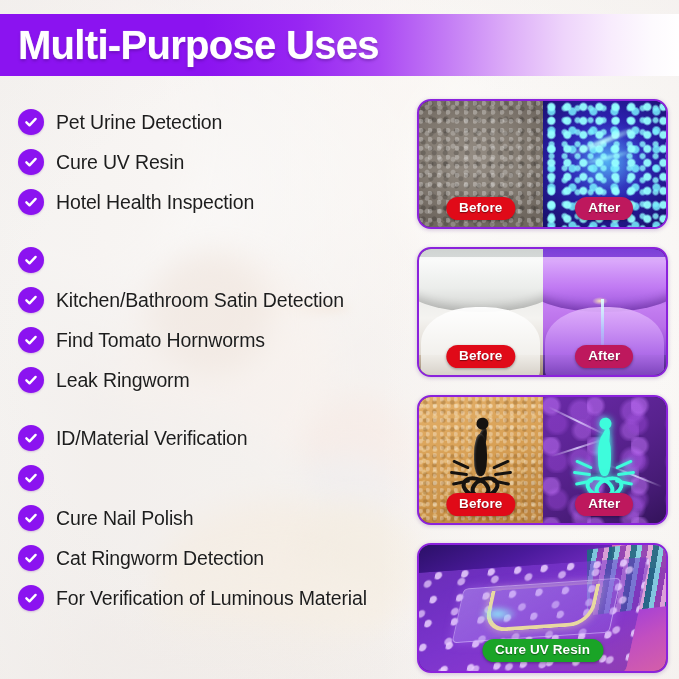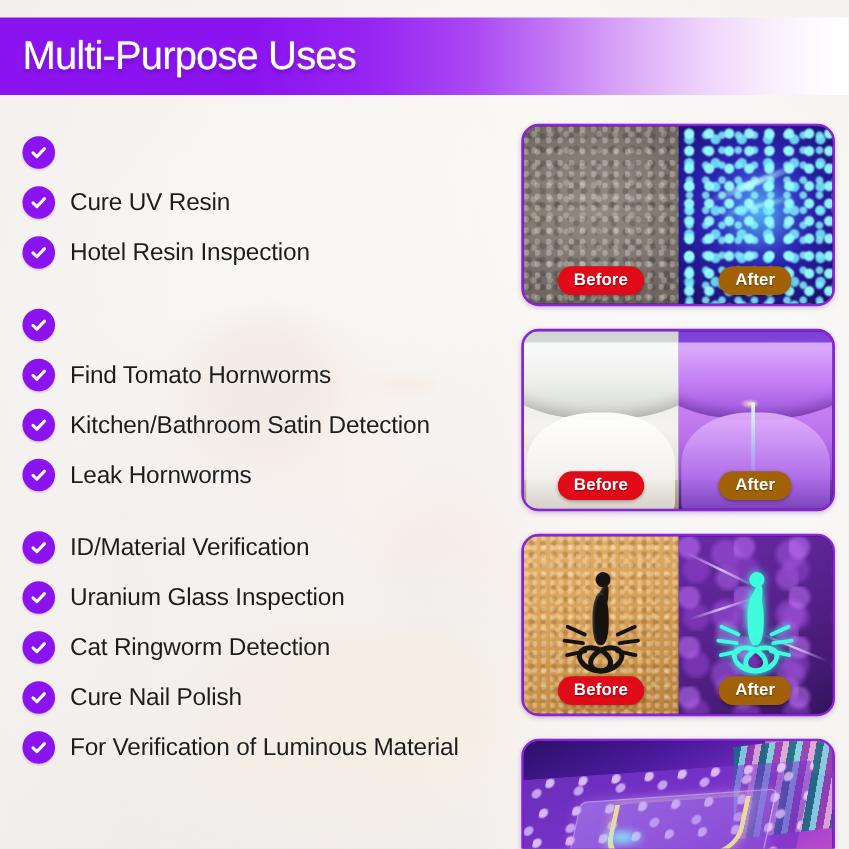--- a/index.html
+++ b/index.html
@@ -89,22 +89,22 @@
         #eed4fb 83%,
         #f8ecfd 90%,
         #fdfafe 96%,
         #ffffff 100%);
   }
   .header-title {
     position: absolute;
     left: 18px;
     top: 50%;
     transform: translateY(-50%);
-    font-size: 32px;
-    font-weight: normal;
+    font-size: 40px;
+    font-weight: bold;
     color: #ffffff;
     letter-spacing: -0.7px;
     white-space: nowrap;
     text-shadow: 0 2px 3px rgba(60,0,110,.35), 0 0 1px rgba(255,255,255,.7);
   }
 
   
   .feature-list {
     position: absolute;
     left: 0;
@@ -146,21 +146,21 @@
   .cards {
     position: absolute;
     left: 417px;
     top: 99px;
     width: 251px;
     z-index: 7;
   }
   .photo-card {
     position: relative;
     width: 251px;
-    height: 146px;
+    height: 130px;
     margin-bottom: 18px;
     border: 2px solid #8b22dc;
     border-radius: 14px;
     overflow: hidden;
     box-sizing: border-box;
     background: #2a0b50;
     box-shadow: 0 1px 4px rgba(80,20,130,.25);
   }
   .photo-card:last-child { margin-bottom: 0; }
   .card-halves { position: absolute; inset: 0; display: flex; }
@@ -370,21 +370,21 @@
     font-size: 13.5px;
     font-weight: bold;
     color: #ffffff;
     letter-spacing: .1px;
     line-height: 1.18;
     white-space: nowrap;
     text-shadow: 0 1px 1px rgba(0,0,0,.45);
     box-shadow: 0 1px 3px rgba(0,0,0,.35);
   }
   .badge-before { left: 50%; transform: translateX(-50%); background: #e00a18; }
-  .badge-after  { left: 50%; transform: translateX(-50%); background: #a16207; margin-top: 16px; }
+  .badge-after  { left: 50%; transform: translateX(-50%); background: #be185d; margin-top: 16px; }
   .badge-wrap-left  { position: absolute; left: 0;   bottom: 0; width: 50%; height: 100%; pointer-events: none; }
   .badge-wrap-right { position: absolute; right: 0;  bottom: 0; width: 50%; height: 100%; pointer-events: none; }
   .badge-center {
     left: 50%;
     transform: translateX(-50%);
     background: #1aa427;
     bottom: 9px;
   }
 </style>
 </head>
@@ -417,105 +417,105 @@
 
   <div class="feature-list">
 
     <div class="list-group">
       <div class="list-item">
         <span class="check-icon">
           <svg width="16" height="16" viewBox="0 0 16 16">
               <path d="M3.4 8.3 L6.5 11.3 L12.6 4.9" fill="none" stroke="#ffffff" stroke-width="2.4" stroke-linecap="round" stroke-linejoin="round"></path>
             </svg>
         </span>
+        <span class="item-label">Pet Urine Detection</span>
       </div>
       <div class="list-item">
         <span class="check-icon">
           <svg width="16" height="16" viewBox="0 0 16 16">
               <path d="M3.4 8.3 L6.5 11.3 L12.6 4.9" fill="none" stroke="#ffffff" stroke-width="2.4" stroke-linecap="round" stroke-linejoin="round"></path>
             </svg>
         </span>
         <span class="item-label">Cure UV Resin</span>
       </div>
       <div class="list-item">
         <span class="check-icon">
           <svg width="16" height="16" viewBox="0 0 16 16">
               <path d="M3.4 8.3 L6.5 11.3 L12.6 4.9" fill="none" stroke="#ffffff" stroke-width="2.4" stroke-linecap="round" stroke-linejoin="round"></path>
             </svg>
         </span>
-        <span class="item-label">Hotel Resin Inspection</span>
+        <span class="item-label">Hotel Health Inspection</span>
       </div>
     </div>
 
     <div class="list-group">
       <div class="list-item">
         <span class="check-icon">
           <svg width="16" height="16" viewBox="0 0 16 16">
               <path d="M3.4 8.3 L6.5 11.3 L12.6 4.9" fill="none" stroke="#ffffff" stroke-width="2.4" stroke-linecap="round" stroke-linejoin="round"></path>
             </svg>
         </span>
       </div>
       <div class="list-item">
         <span class="check-icon">
           <svg width="16" height="16" viewBox="0 0 16 16">
               <path d="M3.4 8.3 L6.5 11.3 L12.6 4.9" fill="none" stroke="#ffffff" stroke-width="2.4" stroke-linecap="round" stroke-linejoin="round"></path>
             </svg>
         </span>
+        <span class="item-label">Kitchen/Bathroom Satin Detection</span>
+      </div>
+      <div class="list-item">
+        <span class="check-icon">
+          <svg width="16" height="16" viewBox="0 0 16 16">
+              <path d="M3.4 8.3 L6.5 11.3 L12.6 4.9" fill="none" stroke="#ffffff" stroke-width="2.4" stroke-linecap="round" stroke-linejoin="round"></path>
+            </svg>
+        </span>
         <span class="item-label">Find Tomato Hornworms</span>
       </div>
       <div class="list-item">
         <span class="check-icon">
           <svg width="16" height="16" viewBox="0 0 16 16">
               <path d="M3.4 8.3 L6.5 11.3 L12.6 4.9" fill="none" stroke="#ffffff" stroke-width="2.4" stroke-linecap="round" stroke-linejoin="round"></path>
             </svg>
         </span>
-        <span class="item-label">Kitchen/Bathroom Satin Detection</span>
-      </div>
-      <div class="list-item">
-        <span class="check-icon">
-          <svg width="16" height="16" viewBox="0 0 16 16">
-              <path d="M3.4 8.3 L6.5 11.3 L12.6 4.9" fill="none" stroke="#ffffff" stroke-width="2.4" stroke-linecap="round" stroke-linejoin="round"></path>
-            </svg>
-        </span>
-        <span class="item-label">Leak Hornworms</span>
+        <span class="item-label">Leak Ringworm</span>
       </div>
     </div>
 
     <div class="list-group">
       <div class="list-item">
         <span class="check-icon">
           <svg width="16" height="16" viewBox="0 0 16 16">
               <path d="M3.4 8.3 L6.5 11.3 L12.6 4.9" fill="none" stroke="#ffffff" stroke-width="2.4" stroke-linecap="round" stroke-linejoin="round"></path>
             </svg>
         </span>
         <span class="item-label">ID/Material Verification</span>
       </div>
       <div class="list-item">
         <span class="check-icon">
           <svg width="16" height="16" viewBox="0 0 16 16">
               <path d="M3.4 8.3 L6.5 11.3 L12.6 4.9" fill="none" stroke="#ffffff" stroke-width="2.4" stroke-linecap="round" stroke-linejoin="round"></path>
             </svg>
         </span>
-        <span class="item-label">Uranium Glass Inspection</span>
+      </div>
+      <div class="list-item">
+        <span class="check-icon">
+          <svg width="16" height="16" viewBox="0 0 16 16">
+              <path d="M3.4 8.3 L6.5 11.3 L12.6 4.9" fill="none" stroke="#ffffff" stroke-width="2.4" stroke-linecap="round" stroke-linejoin="round"></path>
+            </svg>
+        </span>
+        <span class="item-label">Cure Nail Polish</span>
       </div>
       <div class="list-item">
         <span class="check-icon">
           <svg width="16" height="16" viewBox="0 0 16 16">
               <path d="M3.4 8.3 L6.5 11.3 L12.6 4.9" fill="none" stroke="#ffffff" stroke-width="2.4" stroke-linecap="round" stroke-linejoin="round"></path>
             </svg>
         </span>
         <span class="item-label">Cat Ringworm Detection</span>
-      </div>
-      <div class="list-item">
-        <span class="check-icon">
-          <svg width="16" height="16" viewBox="0 0 16 16">
-              <path d="M3.4 8.3 L6.5 11.3 L12.6 4.9" fill="none" stroke="#ffffff" stroke-width="2.4" stroke-linecap="round" stroke-linejoin="round"></path>
-            </svg>
-        </span>
-        <span class="item-label">Cure Nail Polish</span>
       </div>
       <div class="list-item">
         <span class="check-icon">
           <svg width="16" height="16" viewBox="0 0 16 16">
               <path d="M3.4 8.3 L6.5 11.3 L12.6 4.9" fill="none" stroke="#ffffff" stroke-width="2.4" stroke-linecap="round" stroke-linejoin="round"></path>
             </svg>
         </span>
         <span class="item-label">For Verification of Luminous Material</span>
       </div>
     </div>

